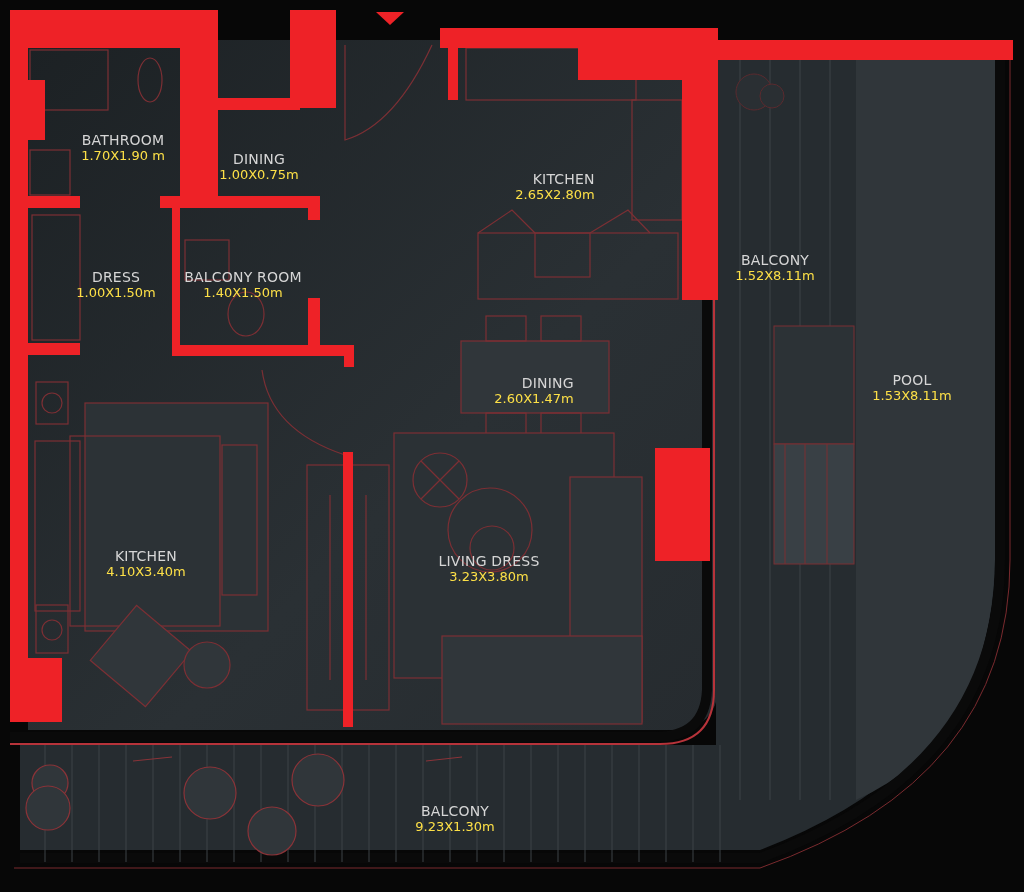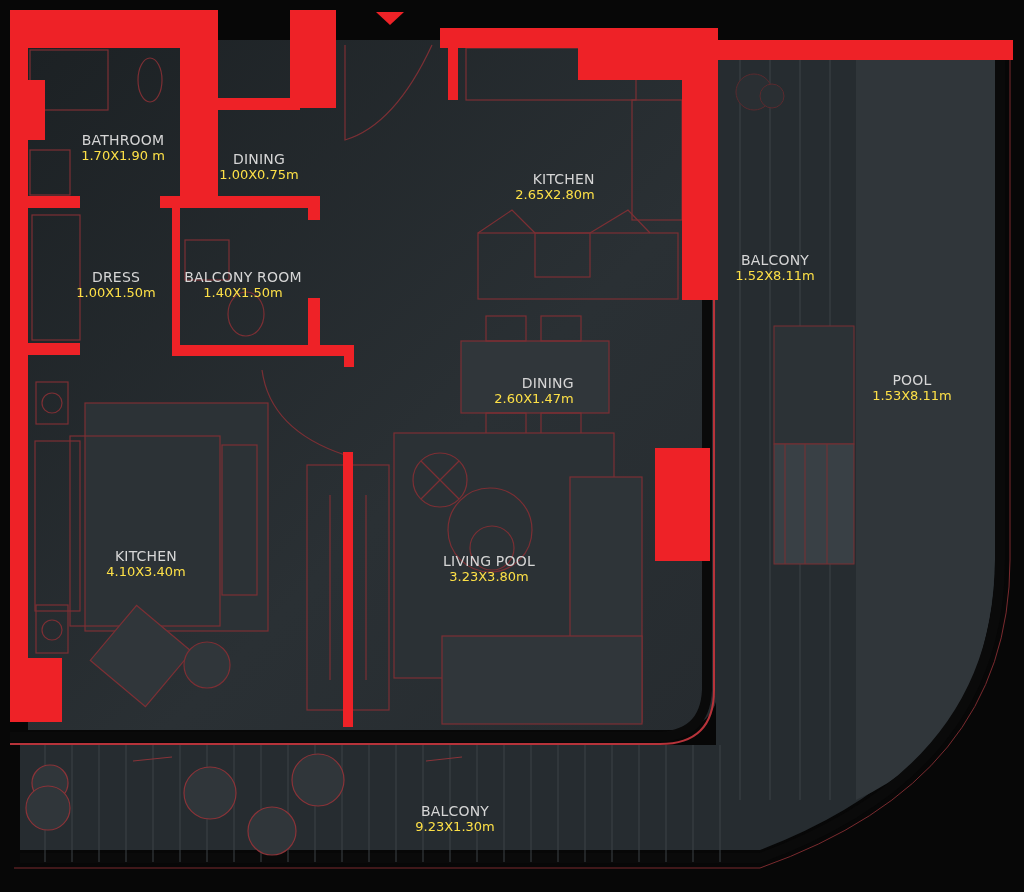--- a/index.html
+++ b/index.html
@@ -201,20 +201,20 @@
   </div>
   <div class="label" style="left:534px;top:375px;text-align:right;">
     <span class="name">DINING</span>
     <span class="dim">2.60X1.47m</span>
   </div>
   <div class="label" style="left:146px;top:548px;">
     <span class="name">KITCHEN</span>
     <span class="dim">4.10X3.40m</span>
   </div>
   <div class="label" style="left:489px;top:553px;">
-    <span class="name">LIVING POOL</span>
+    <span class="name">LIVING DRESS</span>
     <span class="dim">3.23X3.80m</span>
   </div>
   <div class="label" style="left:455px;top:803px;">
     <span class="name">BALCONY</span>
     <span class="dim">9.23X1.30m</span>
   </div>
 </div>
 
 </body></html>

